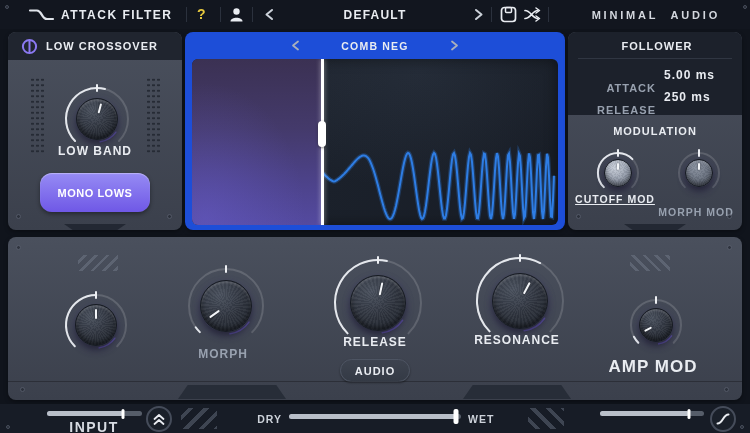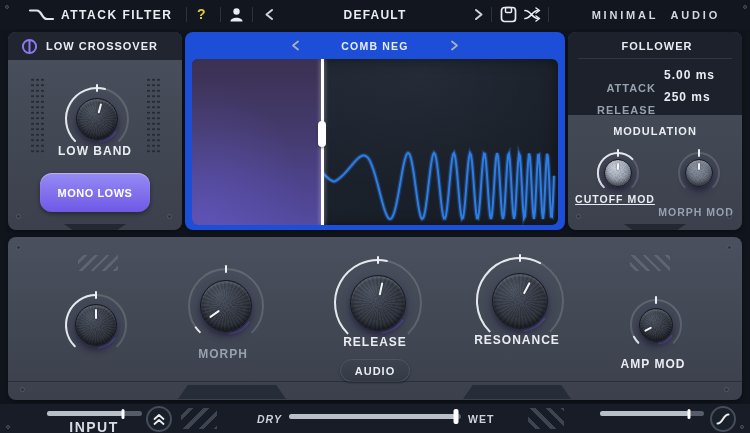--- a/index.html
+++ b/index.html
@@ -269,21 +269,21 @@
           <path d="M13.32 48.68 A25 25 0 0 1 8.93 42.74" stroke="#e4e7ec" stroke-width="2" fill="none" stroke-linecap="round"></path>
           <line x1="31" y1="3" x2="31" y2="9" stroke="#eef0f4" stroke-width="2" stroke-linecap="round"></line>
           <path d="M46.56 41.90 A19 19 0 0 1 33.64 49.82" stroke="rgba(124,100,240,0.55)" stroke-width="1.5" fill="none" stroke-linecap="round"></path>
         </svg>
         <div class="face dark" style="left:14px;top:14px;width:34px;height:34px;">
        <div class="ind-rot" style="transform:rotate(-118deg);">
          <div class="ind" style="top:3px;height:8px;"></div>
        </div>
      </div>
       </div>
-    <span class="lbl knob-label abs" style="left:595px;top:120px;width:100px;font-size:12px;">AMP MOD</span>
+    <span class="lbl knob-label abs" style="left:595px;top:120px;width:100px;font-size:17px;">AMP MOD</span>
 
     <div class="bstrip">
       <div class="btrap" style="left:170px;"></div>
       <div class="btrap" style="left:455px;"></div>
     </div>
     <div class="screw" style="left:12px;top:150px;width:5px;height:5px;"></div>
     <div class="screw" style="left:716px;top:150px;width:5px;height:5px;"></div>
   </div>
 
   <div id="bottombar">
@@ -293,21 +293,21 @@
         <div class="thumb" style="left: 80%;"></div>
     </div>
     <span class="lbl abs" style="left:44px;top:15px;width:100px;text-align:center;font-size:14px;letter-spacing:1.5px;color:#d7dbe2;">INPUT</span>
     <div class="circle-btn" style="left:146px;top:2px;">
       <svg width="14" height="13">
         <polyline points="2.5,6 7,2 11.5,6" stroke="#e9ecf1" stroke-width="1.8" fill="none" stroke-linecap="round" stroke-linejoin="round"></polyline>
         <polyline points="2.5,11 7,7 11.5,11" stroke="#e9ecf1" stroke-width="1.8" fill="none" stroke-linecap="round" stroke-linejoin="round"></polyline>
       </svg>
     </div>
     <div class="hatch bar-fwd" style="left:181px;top:4px;width:36px;height:21px;"></div>
-    <span class="lbl abs" style="left:246px;top:9px;width:36px;text-align:right;font-size:10.5px;color:#cdd2da;font-style:italic;">DRY</span>
+    <span class="lbl abs" style="left:246px;top:9px;width:36px;text-align:right;font-size:10.5px;color:#cdd2da;">DRY</span>
     <div class="track" style="left:289px;top:10px;width:172px;height:5px;">
       <div class="fill" style="width: 97%;"></div>
         <div class="thumb big" style="left: 97%;"></div>
     </div>
     <span class="lbl abs" style="left:468px;top:9px;width:36px;font-size:10.5px;color:#cdd2da;">WET</span>
     <div class="hatch bar-bwd" style="left:528px;top:4px;width:36px;height:21px;"></div>
     <div class="track" style="left:600px;top:7px;width:104px;">
       <div class="fill" style="width: 86%;"></div>
         <div class="thumb" style="left: 86%;"></div>
     </div>

